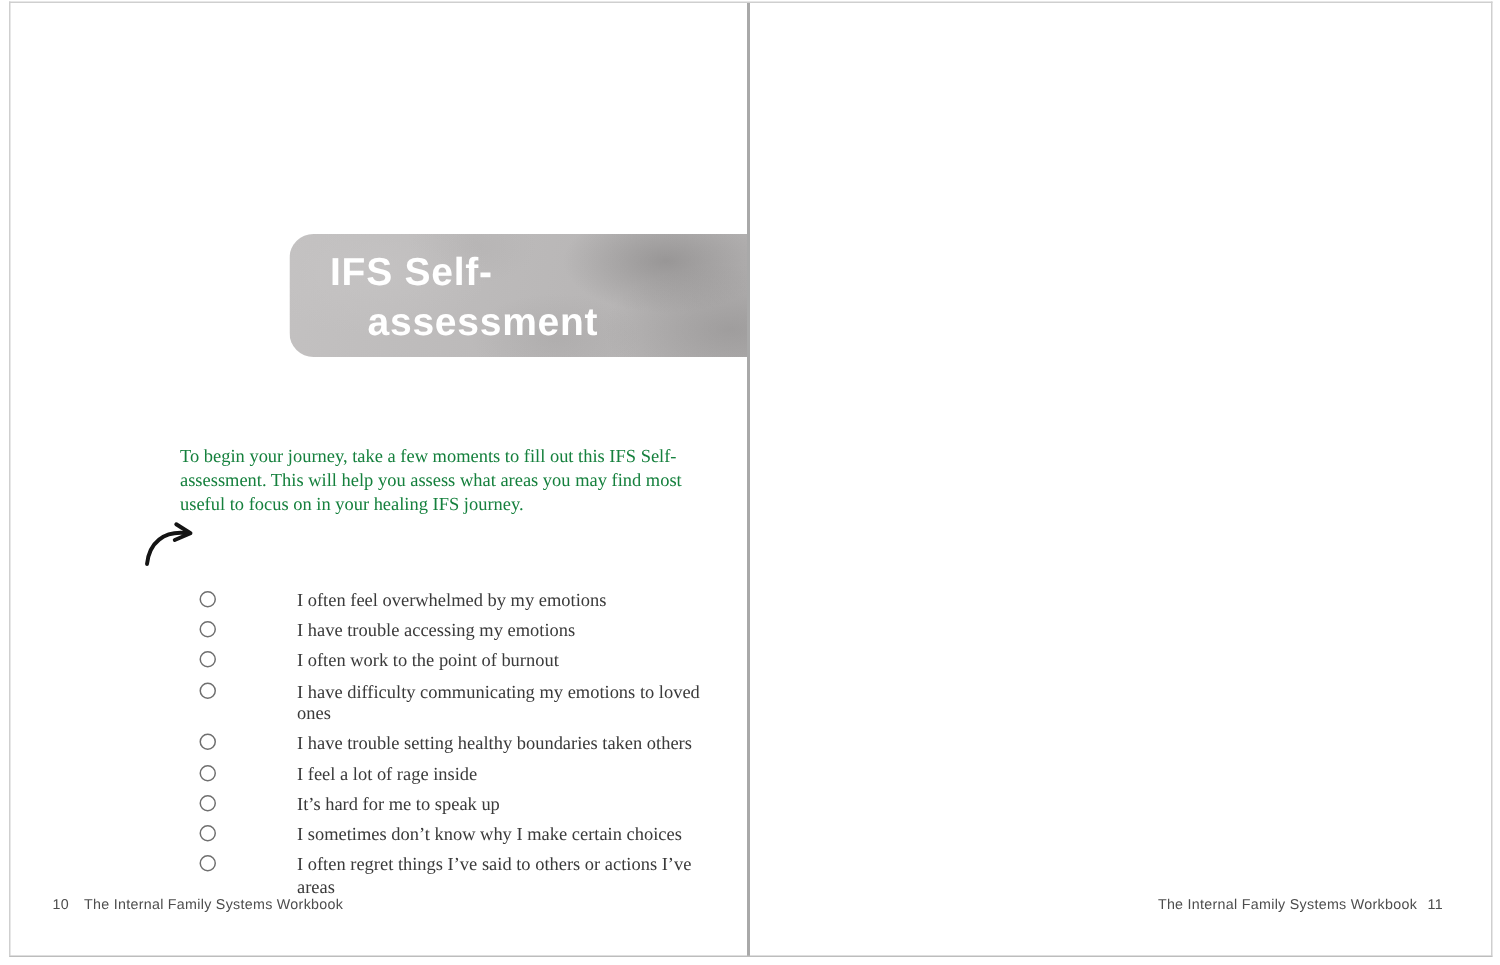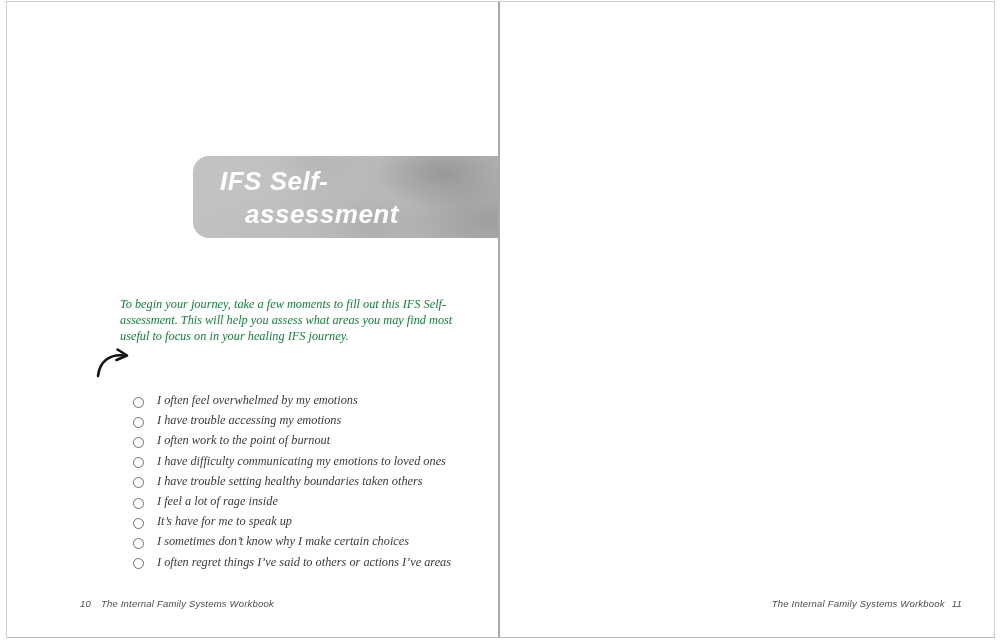--- a/index.html
+++ b/index.html
@@ -8,21 +8,21 @@
 
   .frame {
     position:absolute; left:6px; top:1px; width:989px; height:637px;
     border:1px solid #cfcfcf; border-bottom-color:#bdbdbd; pointer-events:none;
   }
   .divider {
     position:absolute; left:498px; top:2px; width:2px; height:636px;
     background:#a9a9a9;
   }
 
-  .page { position:absolute; top:0; width:500px; height:643px;font-style:italic; }
+  .page { position:absolute; top:0; width:500px; height:643px; }
   .page-left  { left:0; }
   .page-right { left:500px; }
 
   
   .banner {
     position:absolute; left:193px; top:156px; width:306px; height:82px;
     border-radius:16px 0 0 16px;
     background:
       radial-gradient(95px 48px at 82% 22%, rgba(128,126,126,0.55), rgba(128,126,126,0) 72%),
       radial-gradient(120px 62px at 96% 78%, rgba(138,136,136,0.48), rgba(138,136,136,0) 70%),
@@ -47,33 +47,33 @@
 
   .instruction {
     position:absolute; left:133px; top:350px; width:330px;
     font-weight:bold; font-size:12px; line-height:17px; letter-spacing:-0.1px;
     color:#1d1d1d; white-space:pre-line;
   }
 
   .checklist { position:absolute; display:flex; flex-direction:column; }
   .checklist-left  { left:133px; top:393px; width:350px; }
 
-  .check-row { display:flex; align-items:flex-end; margin-bottom:5.6px; }
+  .check-row { display:flex; align-items:flex-start; margin-bottom:5.6px;gap:41px; }
   .checkbox {
     flex:none; width:11px; height:11px; margin:1px 13px 0 0;
     border:1.2px solid #6f6f6f; border-radius:50%; background:#fff; cursor:pointer;
   }
   .check-label {
     font-family:"Liberation Serif", serif; font-size:12.3px; line-height:14.6px;
     color:#3a3a3a; white-space:pre-line;
   }
 
   .footer {
     position:absolute; top:598px; font-size:9.5px; letter-spacing:0.2px; color:#4d4d4d;
-    display:flex; align-items:center;margin-left:45px;
+    display:flex; align-items:center;
   }
   .footer-left  { left:35px;  gap:10px; }
   .footer-right { right:38px; gap:7px; }
 </style>
 </head>
 <body>
 
 <div class="page page-left">
 
   <div class="banner">
@@ -122,21 +122,21 @@
         <span class="check-label">I have trouble setting healthy boundaries taken others</span>
       </div>
 
       <div class="check-row">
         <span class="checkbox"></span>
         <span class="check-label">I feel a lot of rage inside</span>
       </div>
 
       <div class="check-row">
         <span class="checkbox"></span>
-        <span class="check-label">It’s have for me to speak up</span>
+        <span class="check-label">It’s hard for me to speak up</span>
       </div>
 
       <div class="check-row">
         <span class="checkbox"></span>
         <span class="check-label">I sometimes don’t know why I make certain choices</span>
       </div>
 
       <div class="check-row">
         <span class="checkbox"></span>
         <span class="check-label">I often regret things I’ve said to others or actions I’ve areas</span>

